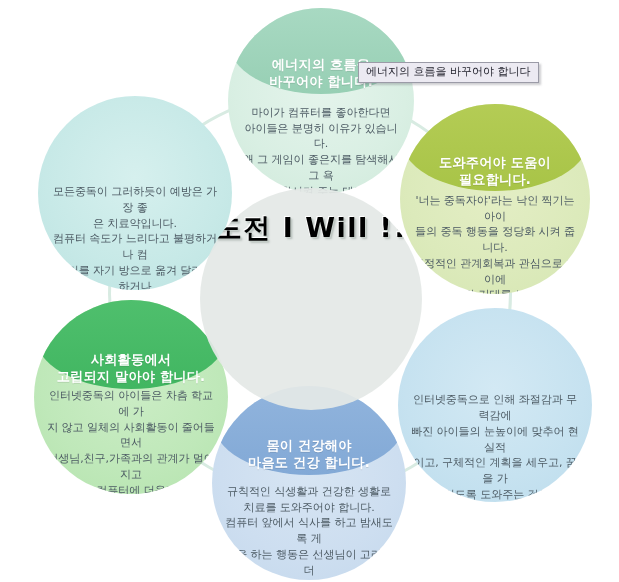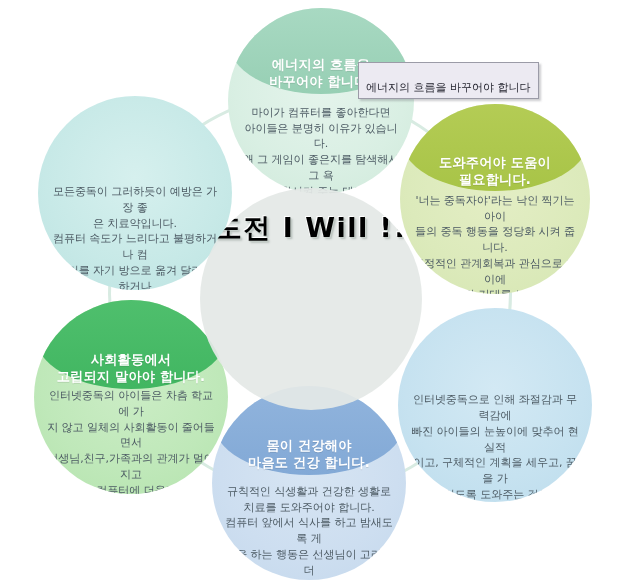--- a/index.html
+++ b/index.html
@@ -174,21 +174,21 @@
     color: #3f4d56;
     white-space: pre-line;
     letter-spacing: -0.1px;
   }
 
   
   #tooltip {
     position: absolute;
     left: 358px;
     top: 62px;
-    padding: 18px 7px 3px 7px;
+    padding: 2px 7px 3px 7px;
     background: #eceaf2;
     border: 1px solid #9b9ba7;
     font-size: 11px;
     color: #1d1d28;
     white-space: nowrap;
     z-index: 20;
     box-shadow: 2px 2px 2px rgba(90,90,100,0.30);
     line-height: 1.25;
   }
 </style>

